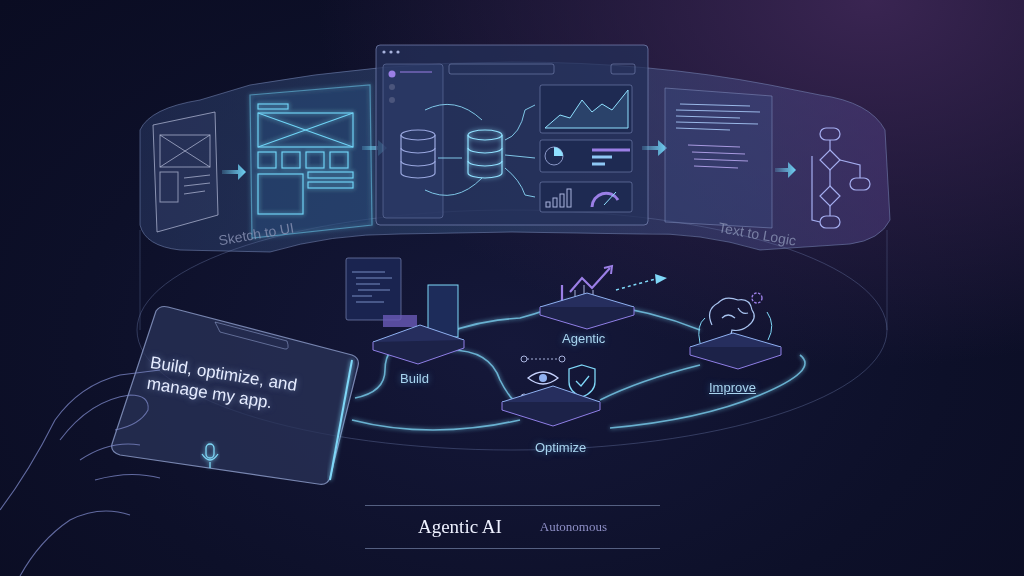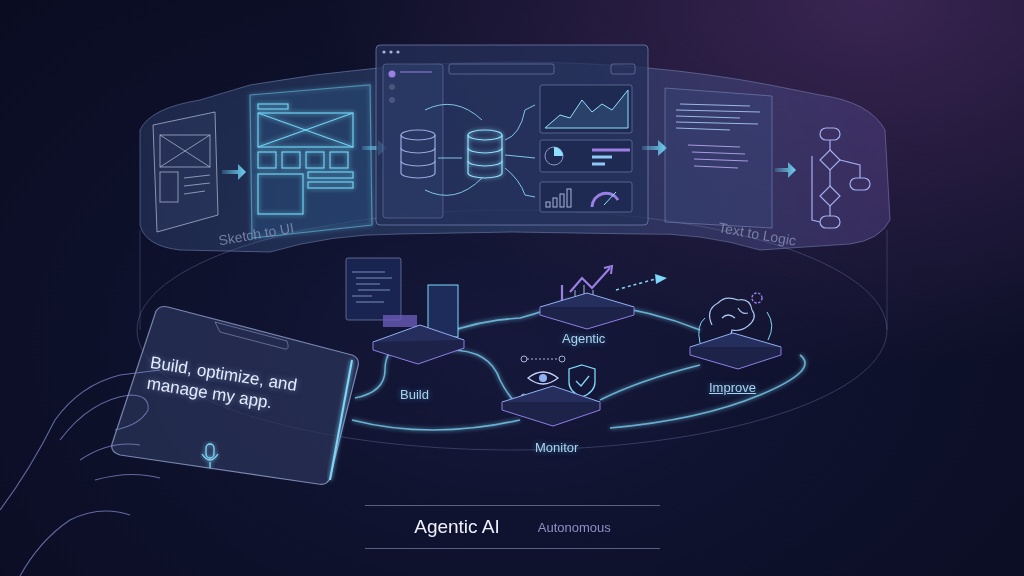--- a/index.html
+++ b/index.html
@@ -8,21 +8,21 @@
                 radial-gradient(ellipse at 50% 60%, #15183a 0%, #0d1029 60%, #0a0c22 100%);
     font-family:"Liberation Sans","DejaVu Sans",sans-serif;}
   svg{position:absolute;left:0;top:0;}
   .lbl{position:absolute;color:#9fb6d8;font-size:13px;white-space:nowrap;}
   .node-lbl{color:#a9d4ef;font-size:13px;text-shadow:0 0 6px rgba(100,200,255,.5);}
   .band-lbl{color:#8a93b5;font-size:14px;opacity:.8;}
   .tablet-text{position:absolute;left:152px;top:352px;width:170px;color:#e6ecff;font-size:17px;line-height:21px;
     transform:rotate(9deg);transform-origin:left top;text-shadow:0 0 6px rgba(180,210,255,.5);}
   .footer{position:absolute;left:365px;top:505px;width:295px;height:42px;
     border-top:1px solid rgba(170,190,230,.45);border-bottom:1px solid rgba(170,190,230,.45);
-    display:flex;align-items:center;justify-content:center;gap:38px;}
+    display:flex;align-items:center;justify-content:center;gap:38px;font-family:Liberation Serif, serif;}
   .footer .a{color:#eef1ff;font-size:19px;}
   .footer .b{color:#8e8fc6;font-size:13px;}
 </style>
 </head>
 <body>
 
 <svg width="1024" height="576" viewBox="0 0 1024 576">
   <defs>
     <linearGradient id="bandG" x1="0" y1="0" x2="1" y2="0">
       <stop offset="0" stop-color="#2a3a66" stop-opacity=".55"></stop>
@@ -238,23 +238,23 @@
     <path d="M60,440 Q90,400 130,395 Q150,395 148,410 Q140,425 115,430"></path>
     <path d="M80,460 Q110,440 140,445"></path>
       <path d="M95,480 Q130,470 160,478"></path>
     <path d="M20,576 Q40,540 70,520 Q100,505 130,515"></path>
   </g>
 </svg>
 
 <div class="lbl band-lbl" style="left:218px;top:226px;transform:rotate(-10deg);">Sketch to UI</div>
 <div class="lbl band-lbl" style="left:718px;top:226px;transform:rotate(10deg);">Text to Logic</div>
 
-<div class="lbl node-lbl" style="left:400px;top:387px;">Build</div>
+<div class="lbl node-lbl" style="left:400px;top:371px;">Build</div>
 <div class="lbl node-lbl" style="left:562px;top:331px;">Agentic</div>
-<div class="lbl node-lbl" style="left:535px;top:440px;">Monitor</div>
+<div class="lbl node-lbl" style="left:535px;top:440px;">Optimize</div>
 <div class="lbl node-lbl" style="left:709px;top:380px;text-decoration:underline;">Improve</div>
 
 <div class="tablet-text">Build, optimize, and manage my app.</div>
 
 <div class="footer">
   <span class="a">Agentic AI</span>
   <span class="b">Autonomous</span>
 </div>
 
 </body></html>

